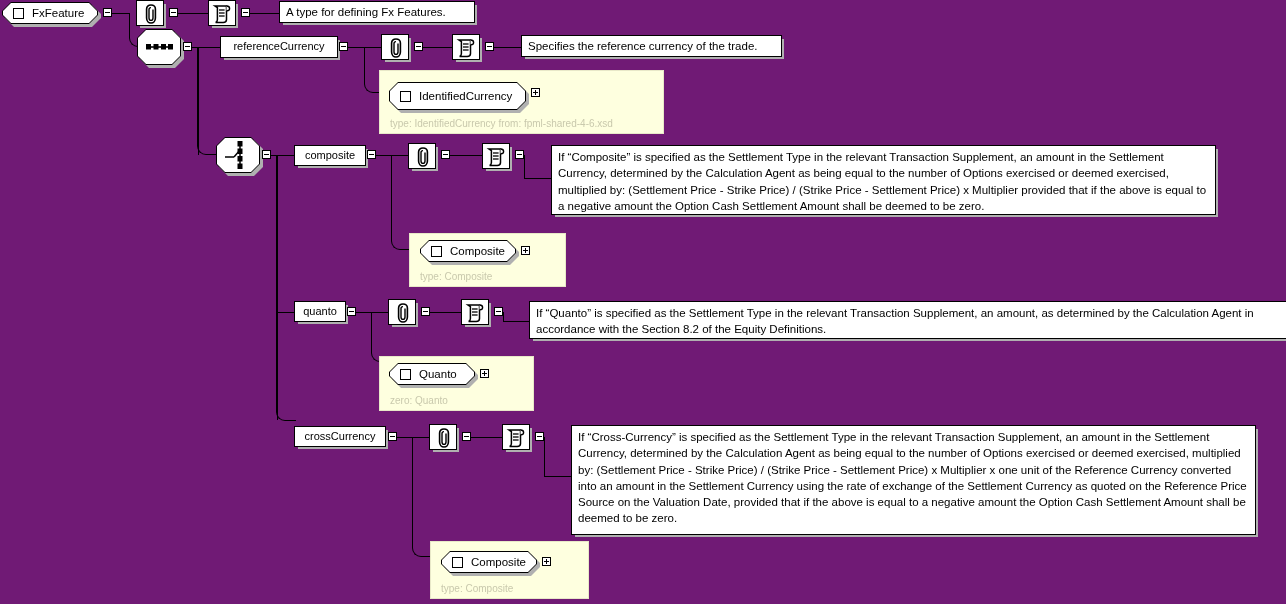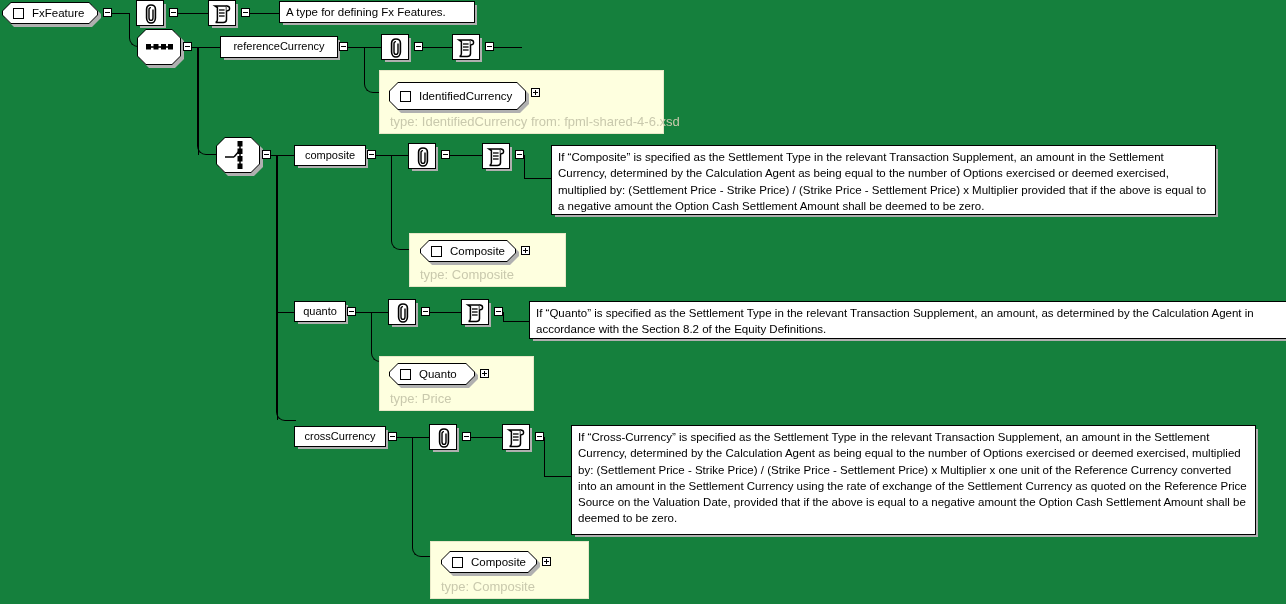--- a/index.html
+++ b/index.html
@@ -5,21 +5,21 @@
   * { box-sizing: border-box; }
   html, body {
     margin: 0; padding: 0;
     background: #ffffff;
     font-family: "Liberation Sans", sans-serif;
   }
   #canvas {
     position: relative;
     width: 1286px;
     height: 604px;
-    background: #15803d;
+    background: #701a75;
     overflow: hidden;
   }
 
   
   .hline { position: absolute; height: 0; border-top: 1px solid #000; }
   .vline { position: absolute; width: 0; border-left: 1px solid #000; }
   .elbow {
     position: absolute;
     border-left: 1px solid #000;
     border-bottom: 1px solid #000;
@@ -157,21 +157,21 @@
   
   .typepanel {
     position: absolute;
     background: #feffdf;
     border: 1px solid #e8e8c8;
   }
   .typepanel .typecaption {
     position: absolute;
     left: 10px;
     bottom: 4px;
-    font-size: 13px;
+    font-size: 10px;
     color: #c9c9ad;
     white-space: nowrap;
   }
 </style>
 </head>
 <body>
 
 <div id="canvas">
 
   <div class="rounded-el-wrap" style="left:2px; top:2px; width:96px; height:22px;">
@@ -249,20 +249,21 @@
       <path d="M3 3 L14.5 3 L14.5 16.5 C14.5 18.4 13 19.5 11.2 19.5 L3.6 19.5 C5 19 5.4 17.8 5.4 16.6 L5.4 4.6 Z" fill="#fff" stroke="#000" stroke-width="1.5"></path>
       <path d="M14.5 3 C16.4 3 17.6 4 17.6 5.6 C17.6 7 16.6 7.8 15 7.8 L14.5 7.8" fill="#fff" stroke="#000" stroke-width="1.4"></path>
       <line x1="7" y1="7" x2="12.6" y2="7" stroke="#000" stroke-width="1.3"></line>
       <line x1="7" y1="10" x2="12.6" y2="10" stroke="#000" stroke-width="1.3"></line>
       <line x1="7" y1="13" x2="12.6" y2="13" stroke="#000" stroke-width="1.3"></line>
     </svg>
   </div>
   <div class="pm" style="left:485px; top:42px;"></div>
   <div class="hline" style="left:494px; top:46.5px; width:28px;"></div>
 
+  <div class="docbox single" style="left:521px; top:35px; width:261px; height:22px;">Specifies the reference currency of the trade.</div>
 
   <div class="typepanel" style="left:379px; top:70px; width:285px; height:64px;">
     <div class="typecaption">type: IdentifiedCurrency from: fpml-shared-4-6.xsd</div>
   </div>
   <div class="rounded-el-wrap" style="left:389px; top:82px; width:137px; height:28px;">
     <div class="shadow"></div>
     <div class="body"></div>
     <div class="inner">
       <div class="sq"></div>
       <div class="lbl">IdentifiedCurrency</div>
@@ -358,21 +359,21 @@
       <line x1="7" y1="10" x2="12.6" y2="10" stroke="#000" stroke-width="1.3"></line>
       <line x1="7" y1="13" x2="12.6" y2="13" stroke="#000" stroke-width="1.3"></line>
     </svg>
   </div>
   <div class="pm" style="left:494px; top:307px;"></div>
   <div class="elbow-down" style="left:503px; top:312px; width:27px; height:10px; border-bottom-left-radius:0;"></div>
 
   <div class="docbox" style="left:529px; top:301px; width:765px; height:38px;">If “Quanto” is specified as the Settlement Type in the relevant Transaction Supplement, an amount, as determined by the Calculation Agent in accordance with the Section 8.2 of the Equity Definitions.</div>
 
   <div class="typepanel" style="left:379px; top:356px; width:155px; height:55px;">
-    <div class="typecaption">type: Price</div>
+    <div class="typecaption">zero: Quanto</div>
   </div>
   <div class="rounded-el-wrap" style="left:389px; top:363px; width:86px; height:22px;">
     <div class="shadow"></div>
     <div class="body"></div>
     <div class="inner">
       <div class="sq"></div>
       <div class="lbl">Quanto</div>
     </div>
   </div>
   <div class="pm plus" style="left:480px; top:369px;"></div>

